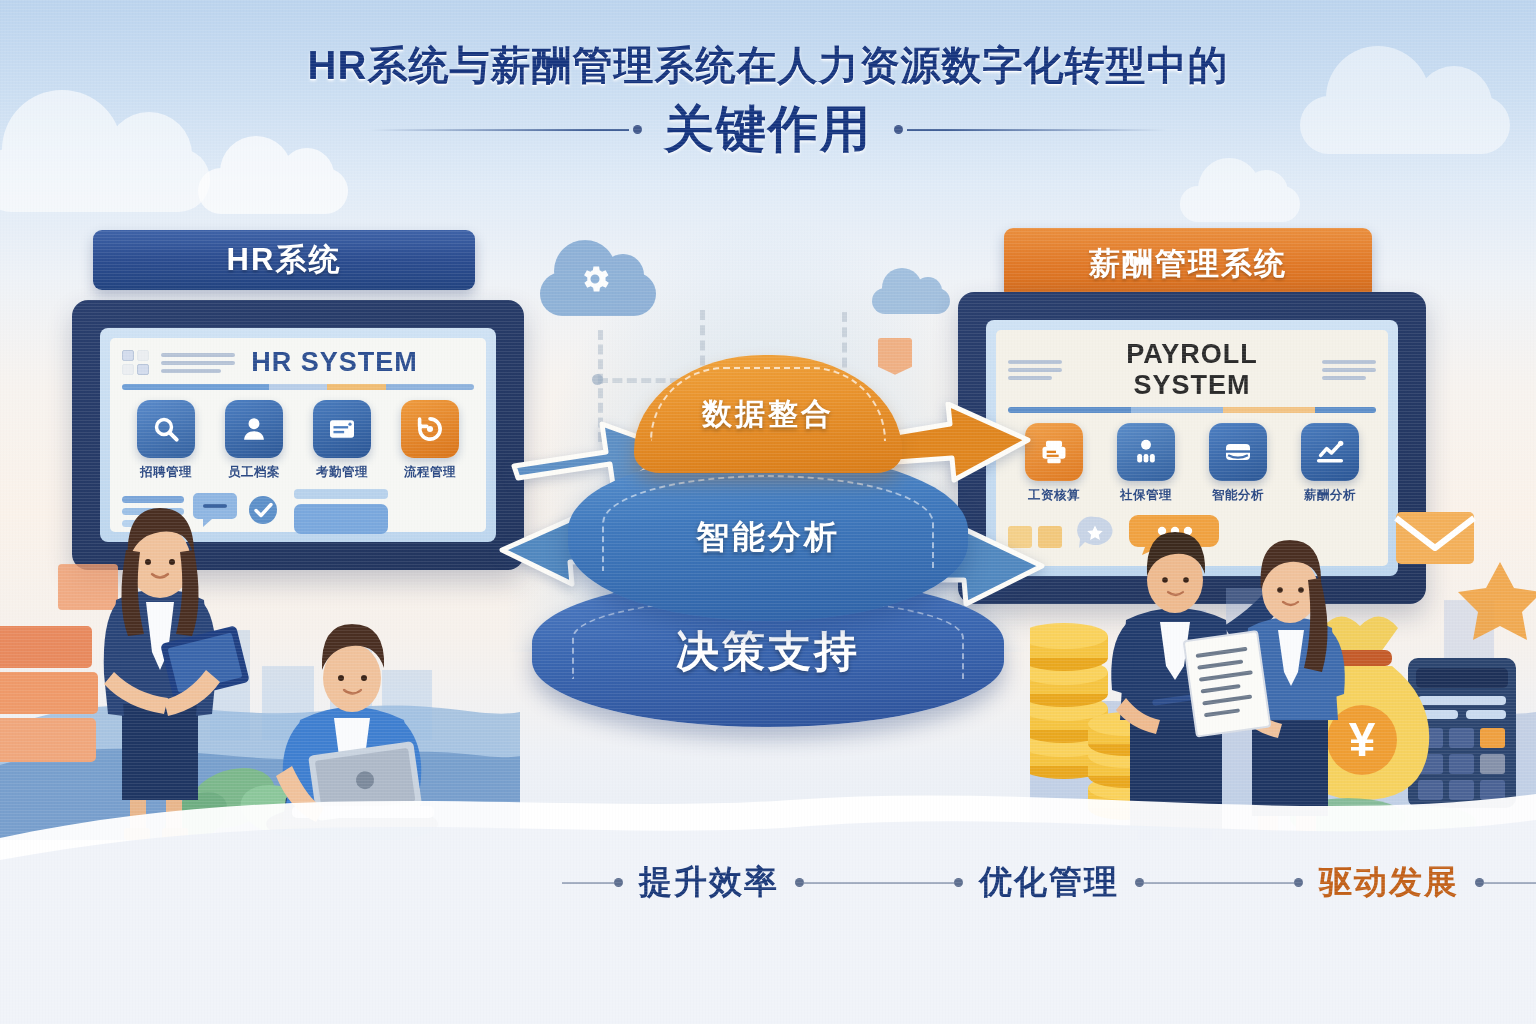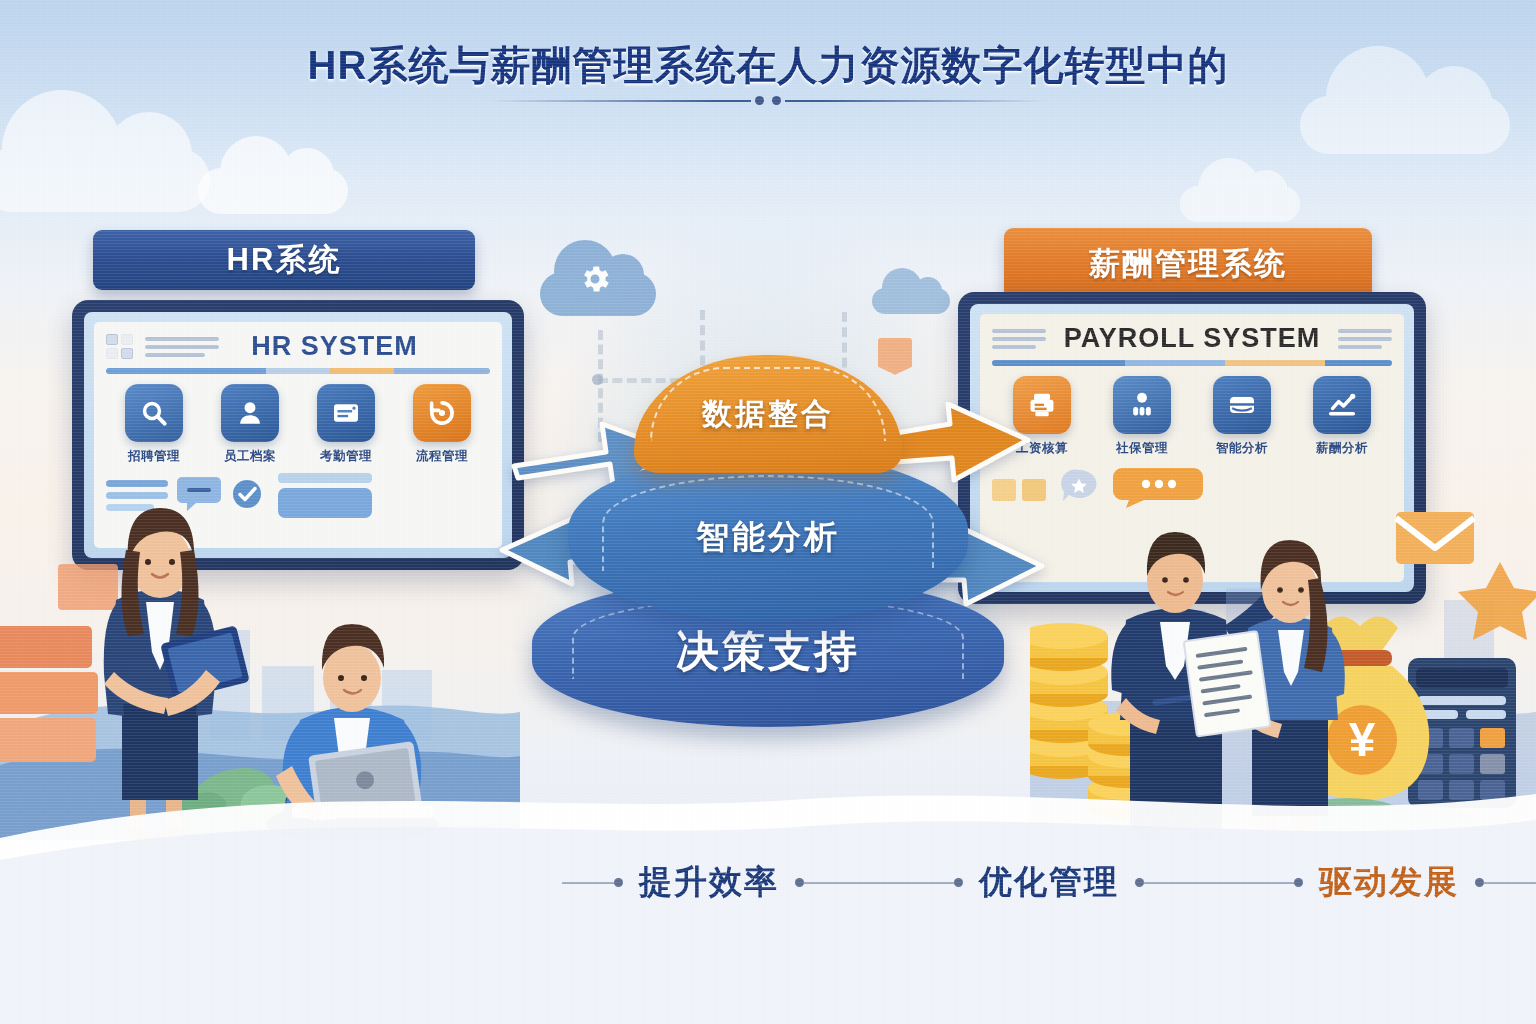--- a/index.html
+++ b/index.html
@@ -112,21 +112,21 @@
   .badge-hr{
     left:93px; top:230px; width:382px; height:60px;
     background:linear-gradient(180deg,#3f63a8 0%,#2c4d90 48%,#234481 100%);
   }
   .badge-pay{
     left:1004px; top:228px; width:368px; height:72px;
     background:linear-gradient(180deg,#ea8f3e 0%,#e07827 52%,#d46c1d 100%);
   }
 
   
-  .monitor{ position:absolute; border-radius:16px; padding:12px;
+  .monitor{ position:absolute; border-radius:16px; padding:28px;
             box-shadow:0 12px 26px rgba(25,45,90,.24); }
   .mon-hr{
     left:72px; top:300px; width:452px; height:270px;
     background:linear-gradient(160deg,#2a3f6e 0%,#22355e 100%);
   }
   .mon-pay{
     left:958px; top:292px; width:468px; height:312px;
     background:linear-gradient(160deg,#2a3f6e 0%,#22355e 100%);
   }
   .screen{ width:100%; height:100%; border-radius:8px; overflow:hidden; position:relative;
@@ -273,20 +273,21 @@
     </span>
   </div>
   <div class="smallcloud2"></div>
   <div class="flag"></div>
 
   <div class="title-wrap">
     <div class="title-main">HR系统与薪酬管理系统在人力资源数字化转型中的</div>
     <div class="subtitle-row">
       <div class="sub-line"></div>
       <div class="sub-dot"></div>
+      <div class="subtitle-main">关键作用</div>
       <div class="sub-dot"></div>
       <div class="sub-line right"></div>
     </div>
   </div>
 
   <div class="badge badge-hr">HR系统</div>
 
   <div class="monitor mon-hr">
     <div class="screen">
       <div class="screen-inner">

